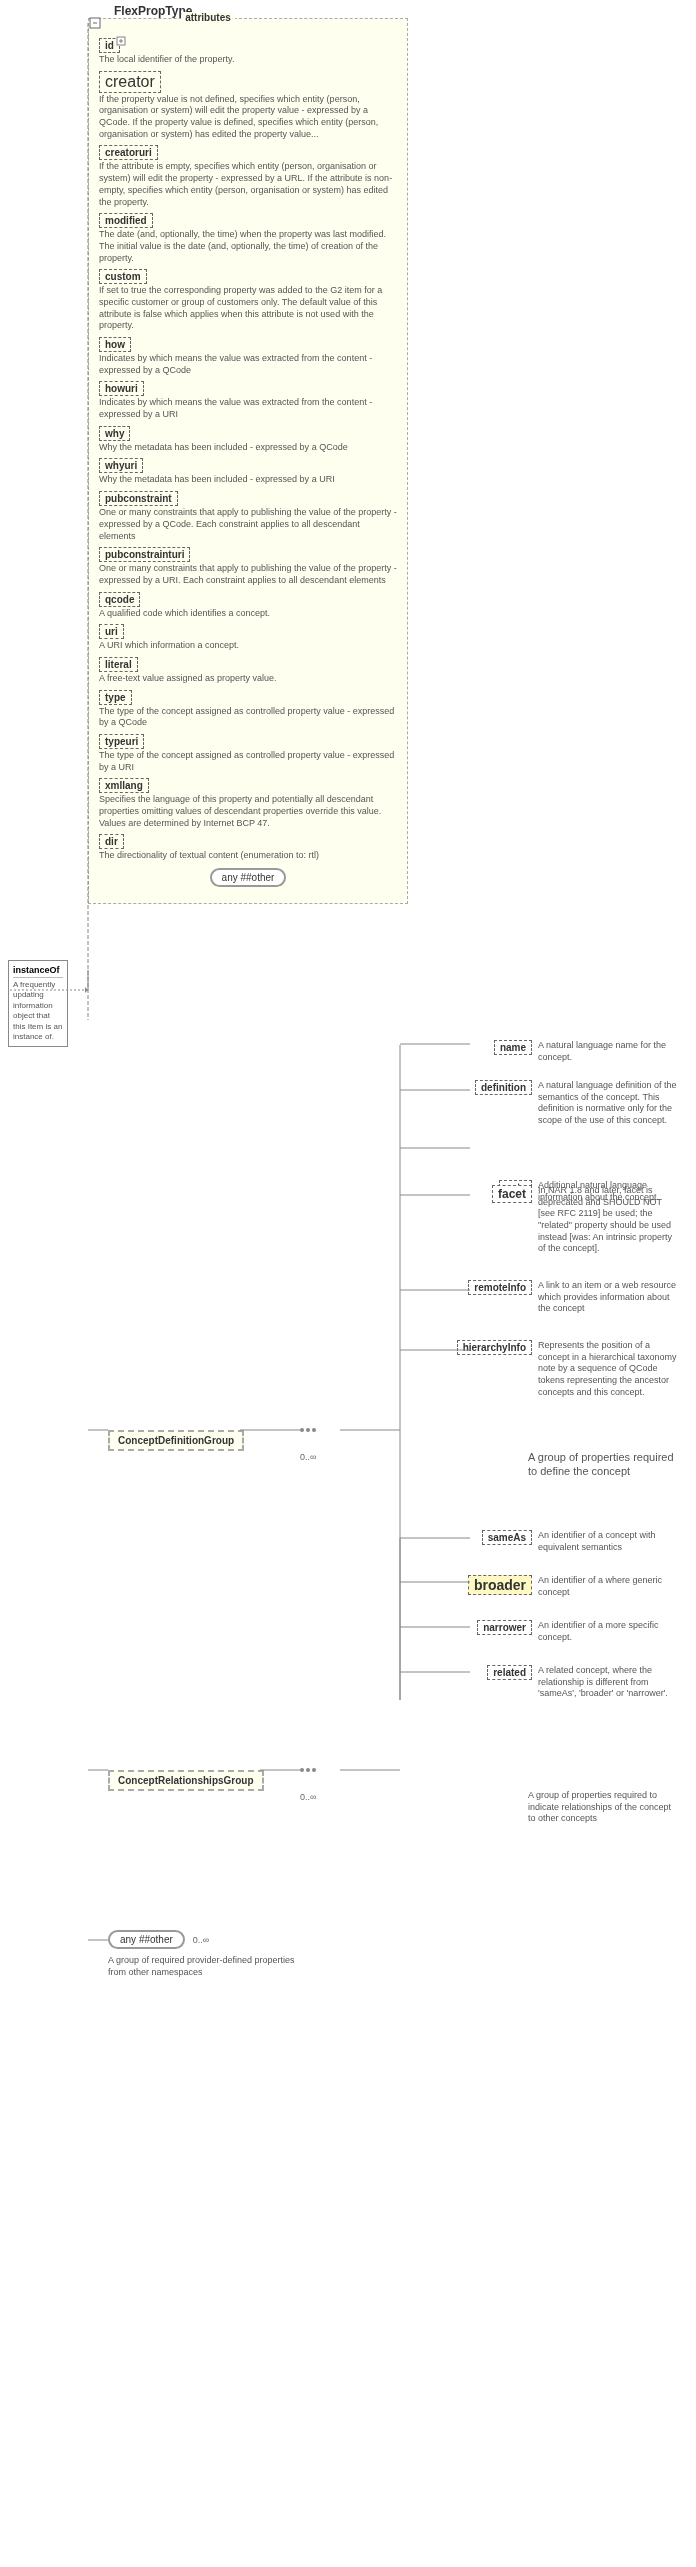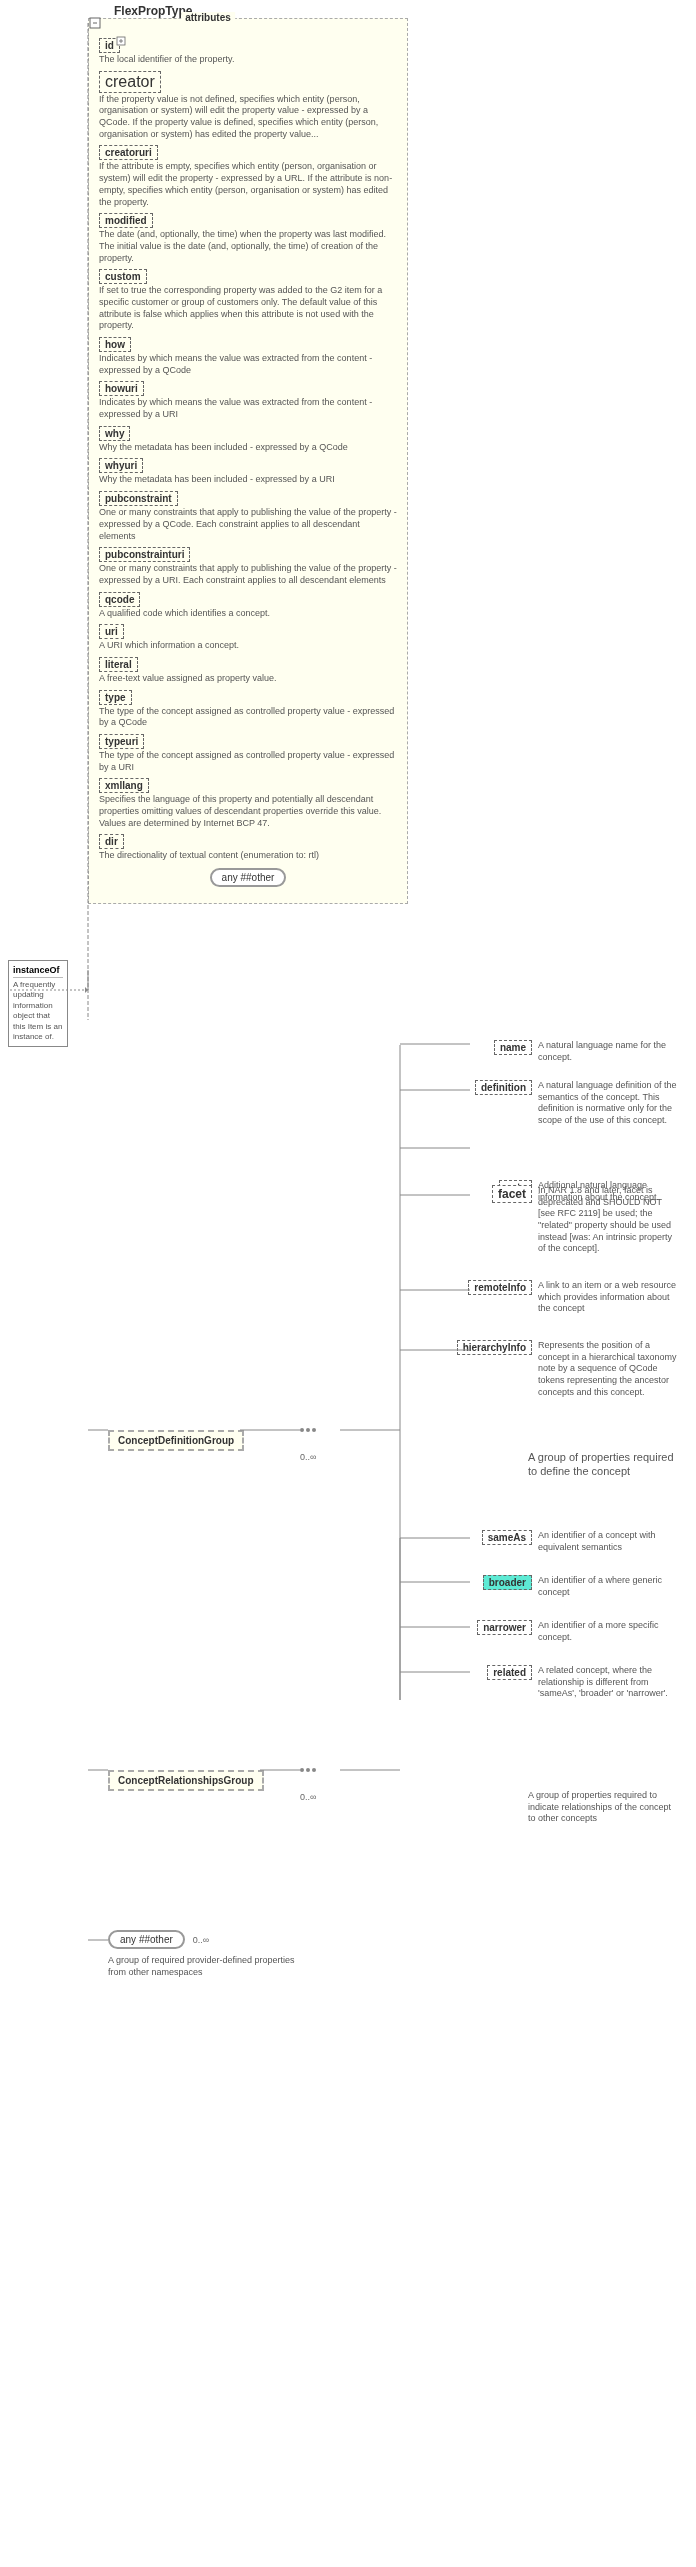--- a/index.html
+++ b/index.html
@@ -200,21 +200,21 @@
 
   <div style="position:absolute; top:1530px; right:18px; display:flex; align-items:flex-start; gap:6px;">
     <div>
       <div style="border:1px dashed #666; padding:1px 5px; font-size:10px; font-weight:bold; color:#333; background:#fff; white-space:nowrap;">sameAs</div>
     </div>
     <div style="font-size:9px; color:#555; line-height:1.3; max-width:140px;">An identifier of a concept with equivalent semantics</div>
   </div>
 
   <div style="position:absolute; top:1575px; right:18px; display:flex; align-items:flex-start; gap:6px;">
     <div>
-      <div style="border:1px dashed #666; padding:1px 5px; font-size:10px; font-weight:bold; color:#333; background:#5eead4; white-space:nowrap;">broader</div>
+      <div style="border:1px dashed #666; padding:1px 5px; font-size:14px; font-weight:bold; color:#333; background:#fef9c3; white-space:nowrap;">broader</div>
     </div>
     <div style="font-size:9px; color:#555; line-height:1.3; max-width:140px;">An identifier of a where generic concept</div>
   </div>
 
   <div style="position:absolute; top:1620px; right:18px; display:flex; align-items:flex-start; gap:6px;">
     <div>
       <div style="border:1px dashed #666; padding:1px 5px; font-size:10px; font-weight:bold; color:#333; background:#fff; white-space:nowrap;">narrower</div>
     </div>
     <div style="font-size:9px; color:#555; line-height:1.3; max-width:140px;">An identifier of a more specific concept.</div>
   </div>

